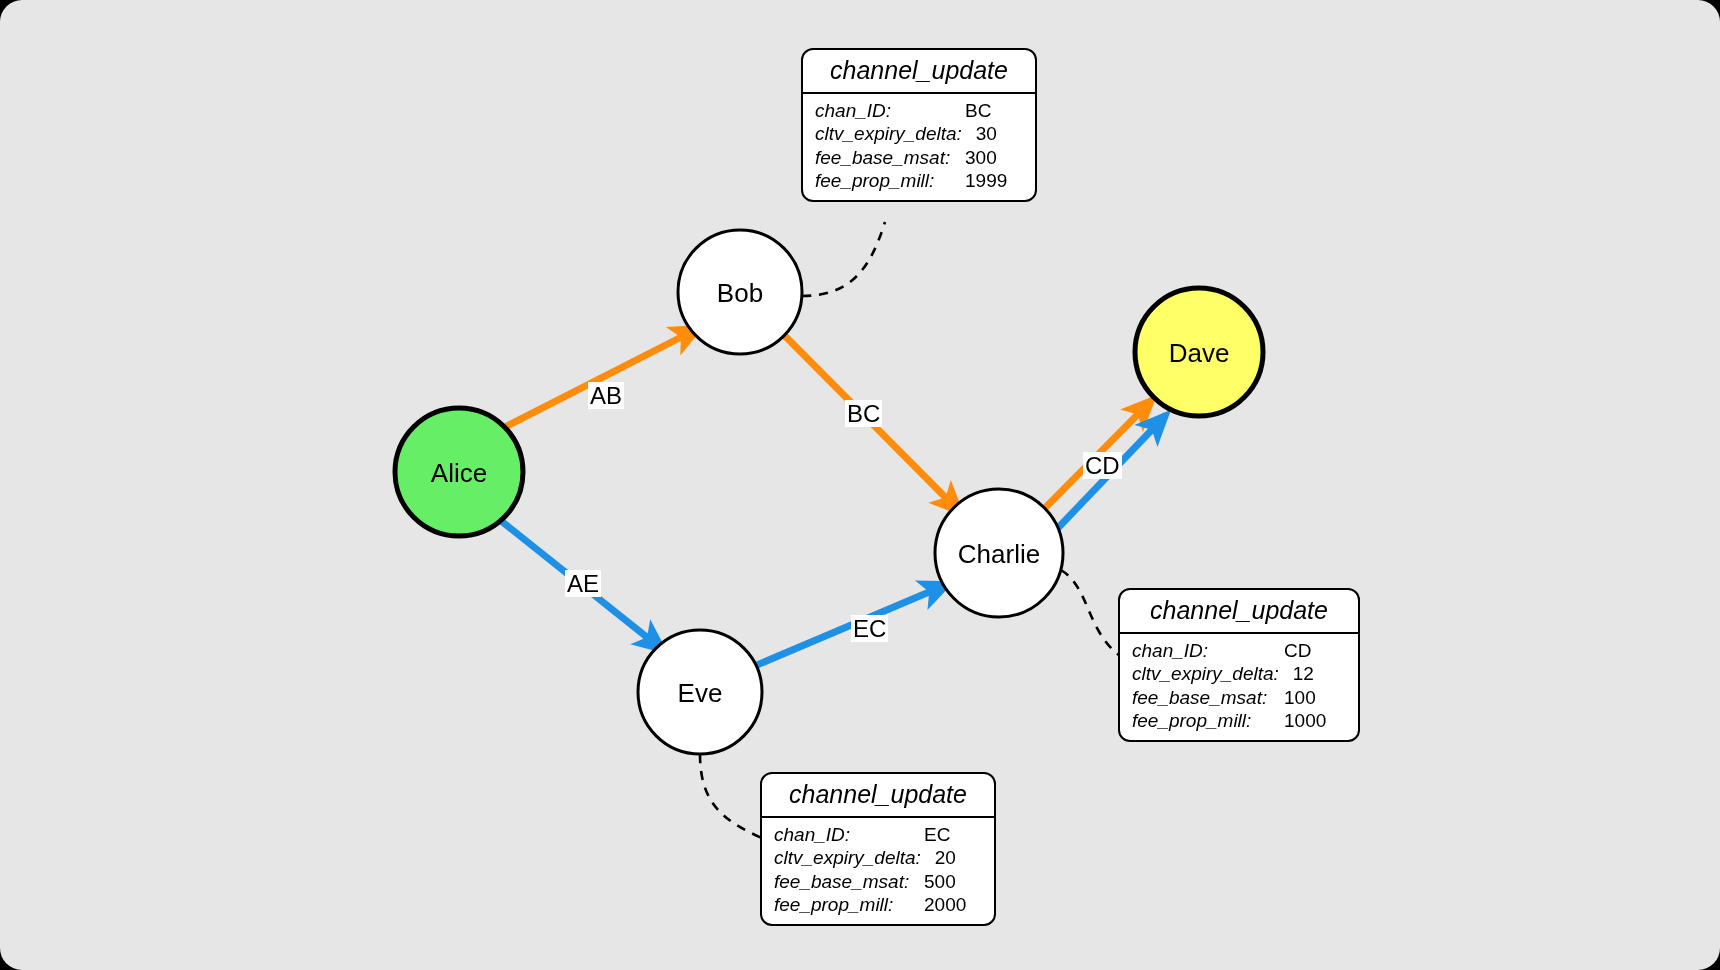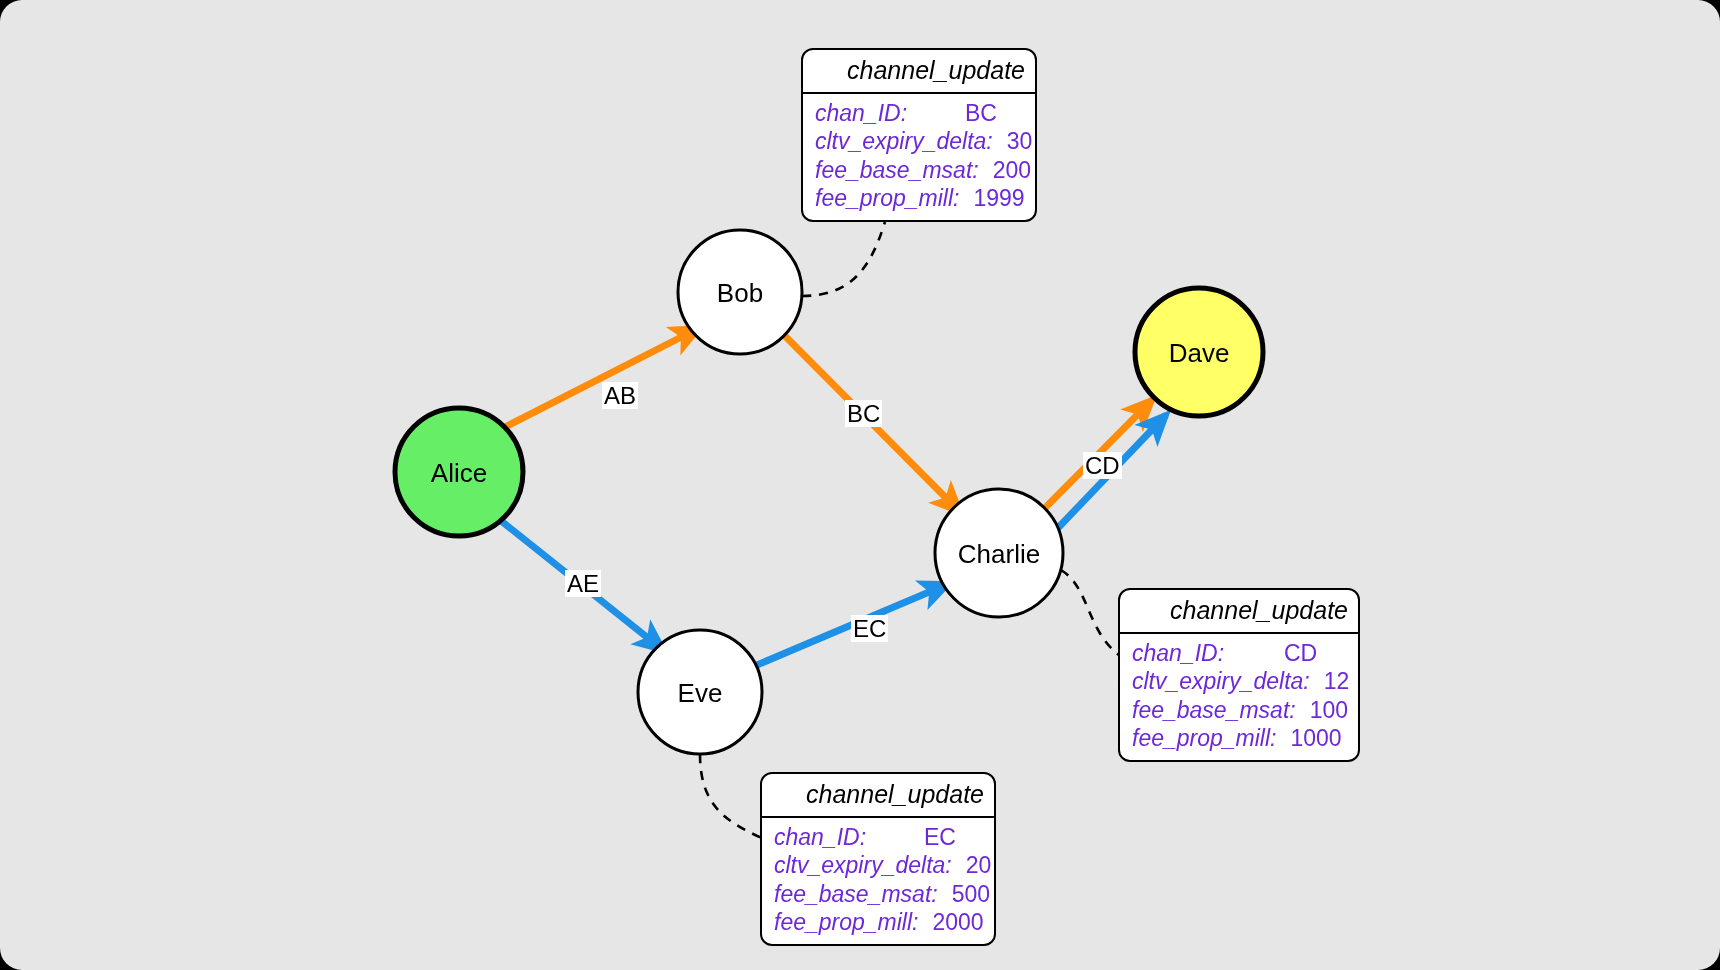--- a/index.html
+++ b/index.html
@@ -2,23 +2,23 @@
 <html><head>
 <meta charset="utf-8">
 <style>
   html,body{margin:0;padding:0;background:#000;}
   body{width:1720px;height:970px;overflow:hidden;font-family:"Liberation Sans",sans-serif;}
   #canvas{position:absolute;left:0;top:0;width:1720px;height:970px;background:#e6e6e6;border-radius:22px;overflow:hidden;}
   svg#graph{position:absolute;left:0;top:0;width:1720px;height:970px;}
   .node-label{font-family:"Liberation Sans",sans-serif;font-size:26px;fill:#000;text-anchor:middle;dominant-baseline:central;}
   .edge-label{position:absolute;background:#fff;color:#000;font-size:24px;line-height:1.05;font-family:"Liberation Sans",sans-serif;padding:1px 2px;white-space:nowrap;}
   .card{position:absolute;background:#fff;border:2px solid #000;border-radius:12px;box-sizing:border-box;}
-  .card-title{font-style:italic;font-size:25px;text-align:right;padding:6px 10px 7px 10px;border-bottom:2px solid #000;font-family:"Liberation Sans",sans-serif;color:#000;}
+  .card-title{font-style:italic;font-size:25px;text-align:center;padding:6px 10px 7px 10px;border-bottom:2px solid #000;font-family:"Liberation Sans",sans-serif;color:#000;}
   .card-body{padding:5px 12px 8px 12px;}
-  .row{display:flex;font-size:23px;line-height:1.23;color:#6d28d9;}
+  .row{display:flex;font-size:19px;line-height:1.23;color:#000000;}
   .row .k{font-style:italic;white-space:nowrap;}
   .row .v{margin-left:auto;padding-left:14px;white-space:nowrap;}
   .card-bc .row .v{min-width:58px;}
   .card-cd .row .v{min-width:62px;}
   .card-ec .row .v{min-width:58px;}
 </style>
 </head>
 <body>
 
 <div id="canvas">
@@ -64,40 +64,40 @@
     <g>
       <circle cx="1199" cy="352" r="64" fill="#ffff66" stroke="#000" stroke-width="5"></circle>
       <text class="node-label" x="1199" y="353">Dave</text>
     </g>
     <g>
       <circle cx="700" cy="692" r="62" fill="#ffffff" stroke="#000" stroke-width="3"></circle>
       <text class="node-label" x="700" y="693">Eve</text>
     </g>
   </svg>
 
-  <div class="edge-label" style="left:602px;top:382px;">AB</div>
+  <div class="edge-label" style="left:588px;top:382px;">AB</div>
   <div class="edge-label" style="left:845px;top:400px;">BC</div>
   <div class="edge-label" style="left:1083px;top:452px;">CD</div>
   <div class="edge-label" style="left:565px;top:570px;">AE</div>
   <div class="edge-label" style="left:851px;top:615px;">EC</div>
 
   <div class="card card-bc" style="left:801px;top:48px;width:236px;">
     <div class="card-title">channel_update</div>
     <div class="card-body">
       <div class="row">
         <span class="k">chan_ID:</span>
         <span class="v">BC</span>
       </div>
       <div class="row">
         <span class="k">cltv_expiry_delta:</span>
         <span class="v">30</span>
       </div>
       <div class="row">
         <span class="k">fee_base_msat:</span>
-        <span class="v">200</span>
+        <span class="v">300</span>
       </div>
       <div class="row">
         <span class="k">fee_prop_mill:</span>
         <span class="v">1999</span>
       </div>
     </div>
   </div>
 
   <div class="card card-cd" style="left:1118px;top:588px;width:242px;">
     <div class="card-title">channel_update</div>

